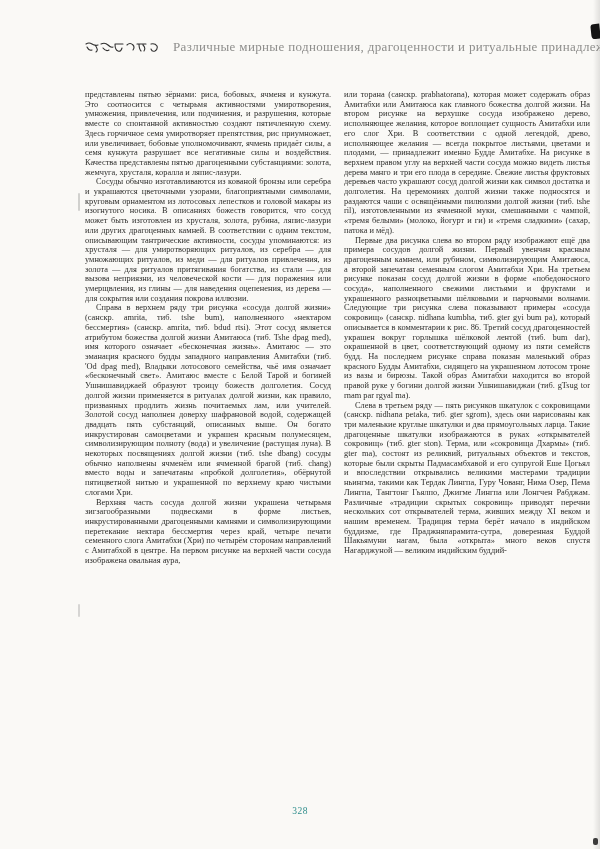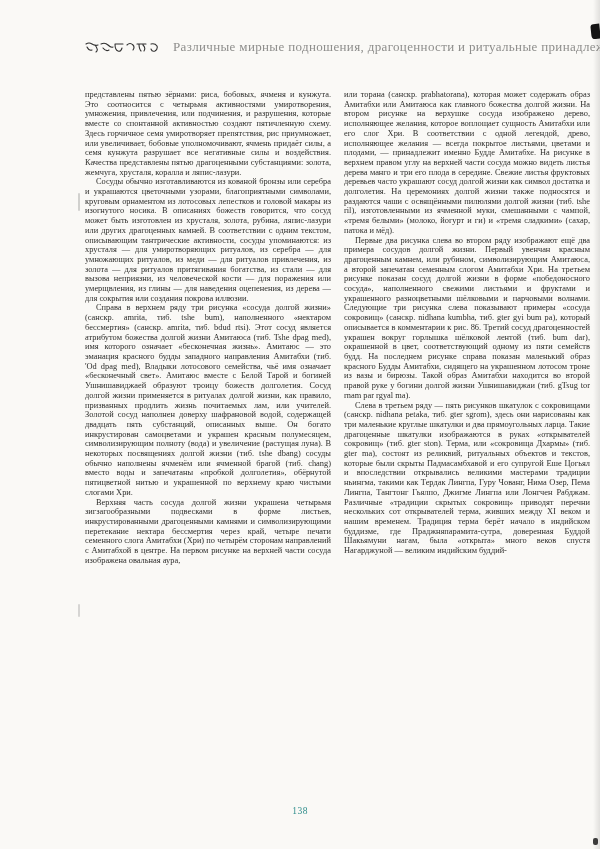--- a/index.html
+++ b/index.html
@@ -80,21 +80,21 @@
       <p class="ind">Справа в верхнем ряду три рисунка «сосуда долгой жизни» (санскр. amrita, тиб. tshe bum), наполненного «нектаром бессмертия» (санскр. amrita, тиб. bdud rtsi). Этот сосуд является атрибутом божества долгой жизни Амитаюса (тиб. Tshe dpag med), имя которого означает «бесконечная жизнь». Амитаюс — это эманация красного будды западного направления Амитабхи (тиб. 'Od dpag med), Владыки лотосового семейства, чьё имя означает «бесконечный свет». Амитаюс вместе с Белой Тарой и богиней Ушнишавиджаей образуют троицу божеств долголетия. Сосуд долгой жизни применяется в ритуалах долгой жизни, как правило, призванных продлить жизнь почитаемых лам, или учителей. Золотой сосуд наполнен доверху шафрановой водой, содержащей двадцать пять субстанций, описанных выше. Он богато инкрустирован самоцветами и украшен красным полумесяцем, символизирующим полноту (вода) и увеличение (растущая луна). В некоторых посвящениях долгой жизни (тиб. tshe dbang) сосуды обычно наполнены ячменём или ячменной брагой (тиб. chang) вместо воды и запечатаны «пробкой долголетия», обёрнутой пятицветной нитью и украшенной по верхнему краю чистыми слогами Хри.</p>
       <p class="ind">Верхняя часть сосуда долгой жизни украшена четырьмя зигзагообразными подвесками в форме листьев, инкрустированными драгоценными камнями и символизирующими перетекание нектара бессмертия через край, четыре печати семенного слога Амитабхи (Хри) по четырём сторонам направлений с Амитабхой в центре. На первом рисунке на верхней части сосуда изображена овальная аура,</p>
     </div>
     <div class="col">
       <p>или торана (санскр. prabhatorana), которая может содержать образ Амитабхи или Амитаюса как главного божества долгой жизни. На втором рисунке на верхушке сосуда изображено дерево, исполняющее желания, которое воплощает сущность Амитабхи или его слог Хри. В соответствии с одной легендой, древо, исполняющее желания — всегда покрытое листьями, цветами и плодами, — принадлежит именно Будде Амитабхе. На рисунке в верхнем правом углу на верхней части сосуда можно видеть листья дерева манго и три его плода в середине. Свежие листья фруктовых деревьев часто украшают сосуд долгой жизни как символ достатка и долголетия. На церемониях долгой жизни также подносятся и раздаются чаши с освящёнными пилюлями долгой жизни (тиб. tshe ril), изготовленными из ячменной муки, смешанными с чампой, «тремя белыми» (молоко, йогурт и ги) и «тремя сладкими» (сахар, патока и мёд).</p>
       <p class="ind">Первые два рисунка слева во втором ряду изображают ещё два примера сосудов долгой жизни. Первый увенчан красным драгоценным камнем, или рубином, символизирующим Амитаюса, а второй запечатан семенным слогом Амитабхи Хри. На третьем рисунке показан сосуд долгой жизни в форме «победоносного сосуда», наполненного свежими листьями и фруктами и украшенного разноцветными шёлковыми и парчовыми волнами. Следующие три рисунка слева показывают примеры «сосуда сокровищ» (санскр. nidhana kumbha, тиб. gter gyi bum pa), который описывается в комментарии к рис. 86. Третий сосуд драгоценностей украшен вокруг горлышка шёлковой лентой (тиб. bum dar), окрашенной в цвет, соответствующий одному из пяти семейств будд. На последнем рисунке справа показан маленький образ красного Будды Амитабхи, сидящего на украшенном лотосом троне из вазы и бирюзы. Такой образ Амитабхи находится во второй правой руке у богини долгой жизни Ушнишавиджаи (тиб. gTsug tor rnam par rgyal ma).</p>
       <p class="ind">Слева в третьем ряду — пять рисунков шкатулок с сокровищами (санскр. nidhana petaka, тиб. gter sgrom), здесь они нарисованы как три маленькие круглые шкатулки и два прямоугольных ларца. Такие драгоценные шкатулки изображаются в руках «открывателей сокровищ» (тиб. gter ston). Терма, или «сокровища Дхармы» (тиб. gter ma), состоят из реликвий, ритуальных объектов и текстов, которые были скрыты Падмасамбхавой и его супругой Еше Цогьял и впоследствии открывались великими мастерами традиции ньингма, такими как Тердак Лингпа, Гуру Чованг, Нима Озер, Пема Лингпа, Тангтонг Гьялпо, Джигме Лингпа или Лонгчен Рабджам. Различные «традиции скрытых сокровищ» приводят перечни нескольких сот открывателей терма, живших между XI веком и нашим временем. Традиция терма берёт начало в индийском буддизме, где Праджняпарамита-сутра, доверенная Буддой Шакьямуни нагам, была «открыта» много веков спустя Нагарджуной — великим индийским буддий-</p>
     </div>
   </div>
 
-  <div class="pagenum">138</div>
+  <div class="pagenum">328</div>
 
   <div class="edge-shade"></div>
   <div class="blob-tr"></div>
   <div class="tick-br"></div>
   <div class="mark-l1"></div>
   <div class="mark-l2"></div>
 
 </div>
 
 </body></html>

